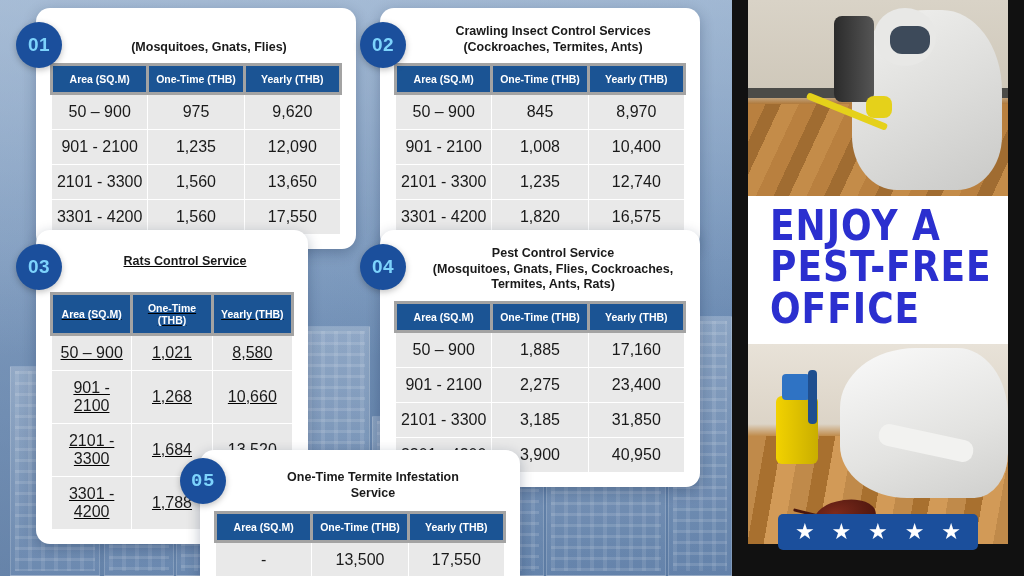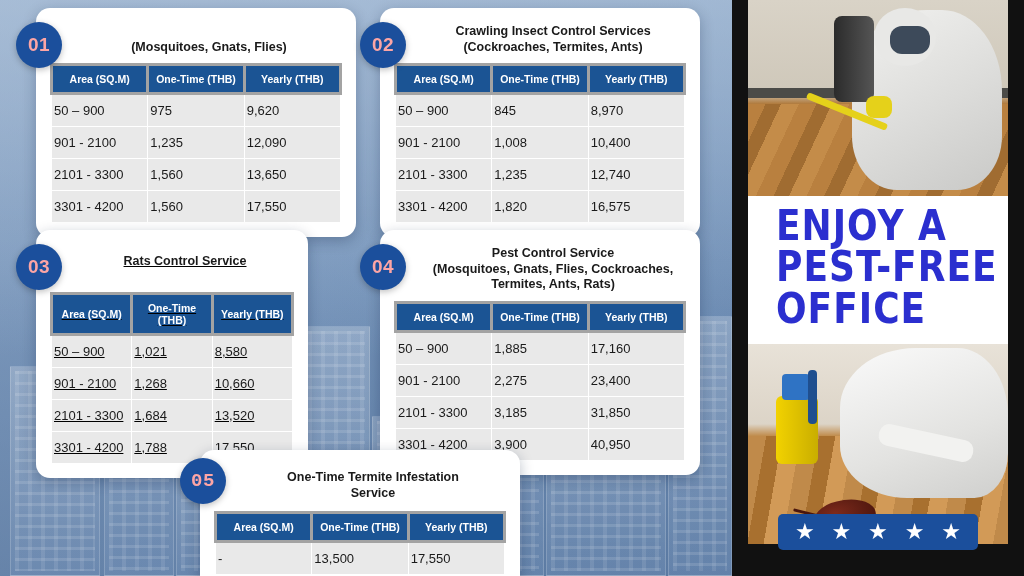--- a/index.html
+++ b/index.html
@@ -56,21 +56,21 @@
   .card.c3 { left: 36px;  top: 230px; width: 272px; text-decoration: underline; }
   .card.c4 { left: 380px; top: 230px; width: 320px; }
   .card.c5 { left: 200px; top: 450px; width: 320px; }
 
   .badge {
     position: absolute;
     left: -22px; top: -14px;
     width: 46px; height: 46px;
     border-radius: 50%;
     background: #1b4f9c;
-    color: #fca5a5;
+    color: #7dd3fc;
     font-size: 19px; font-weight: bold;
     display: flex; align-items: center; justify-content: center;
     box-shadow: 0 2px 6px rgba(0,0,0,0.25);
     letter-spacing: .5px;
   }
   .card.c1 .badge, .card.c2 .badge, .card.c3 .badge, .card.c4 .badge { left: -20px; top: 14px; }
   .card.c5 .badge { left: -20px; top: 8px; font-family: Liberation Mono, monospace; }
 
   .card-title {
     text-align: center;
@@ -94,23 +94,24 @@
     color: #fff;
     font-size: 10.5px;
     font-weight: bold;
     padding: 7px 2px;
     border: 3px solid #a3a3a3;
     text-align: center;
   }
   td {
     background: #e9e9e9;
     color: #1a1a1a;
-    font-size: 13px;
+    font-size: 16px;
     padding: 8px 2px;
     border: 1px solid #ffffff;
+    text-align: center;
   }
 
   
   .right {
     position: absolute; right: 0; top: 0; width: 292px; height: 576px;
     background: #111;
   }
   .photo {
     position: absolute; left: 16px; width: 260px;
     overflow: hidden;
@@ -194,21 +195,21 @@
     content:""; position:absolute; width:26px; height:3px; background:#4a160c; border-radius:2px;
   }
   .p2 .roach::before { left:-20px; top:6px; transform: rotate(22deg); }
   .p2 .roach::after  { left:-20px; top:16px; transform: rotate(-18deg); }
 
   
   .headline {
     position: absolute; left: 16px; top: 196px; width: 260px; height: 150px;
     background: #ffffff;
     display: flex; flex-direction: column; justify-content: center;
-    padding-left: 28px;
+    padding-left: 22px;
   }
   .headline div {
     font-family: "DejaVu Sans", sans-serif;
     font-weight: bold;
     font-size: 36px;
     line-height: 0.96;
     color: #2b2fcf;
     letter-spacing: 1px;
     transform: scaleY(1.18);
     transform-origin: left center;

